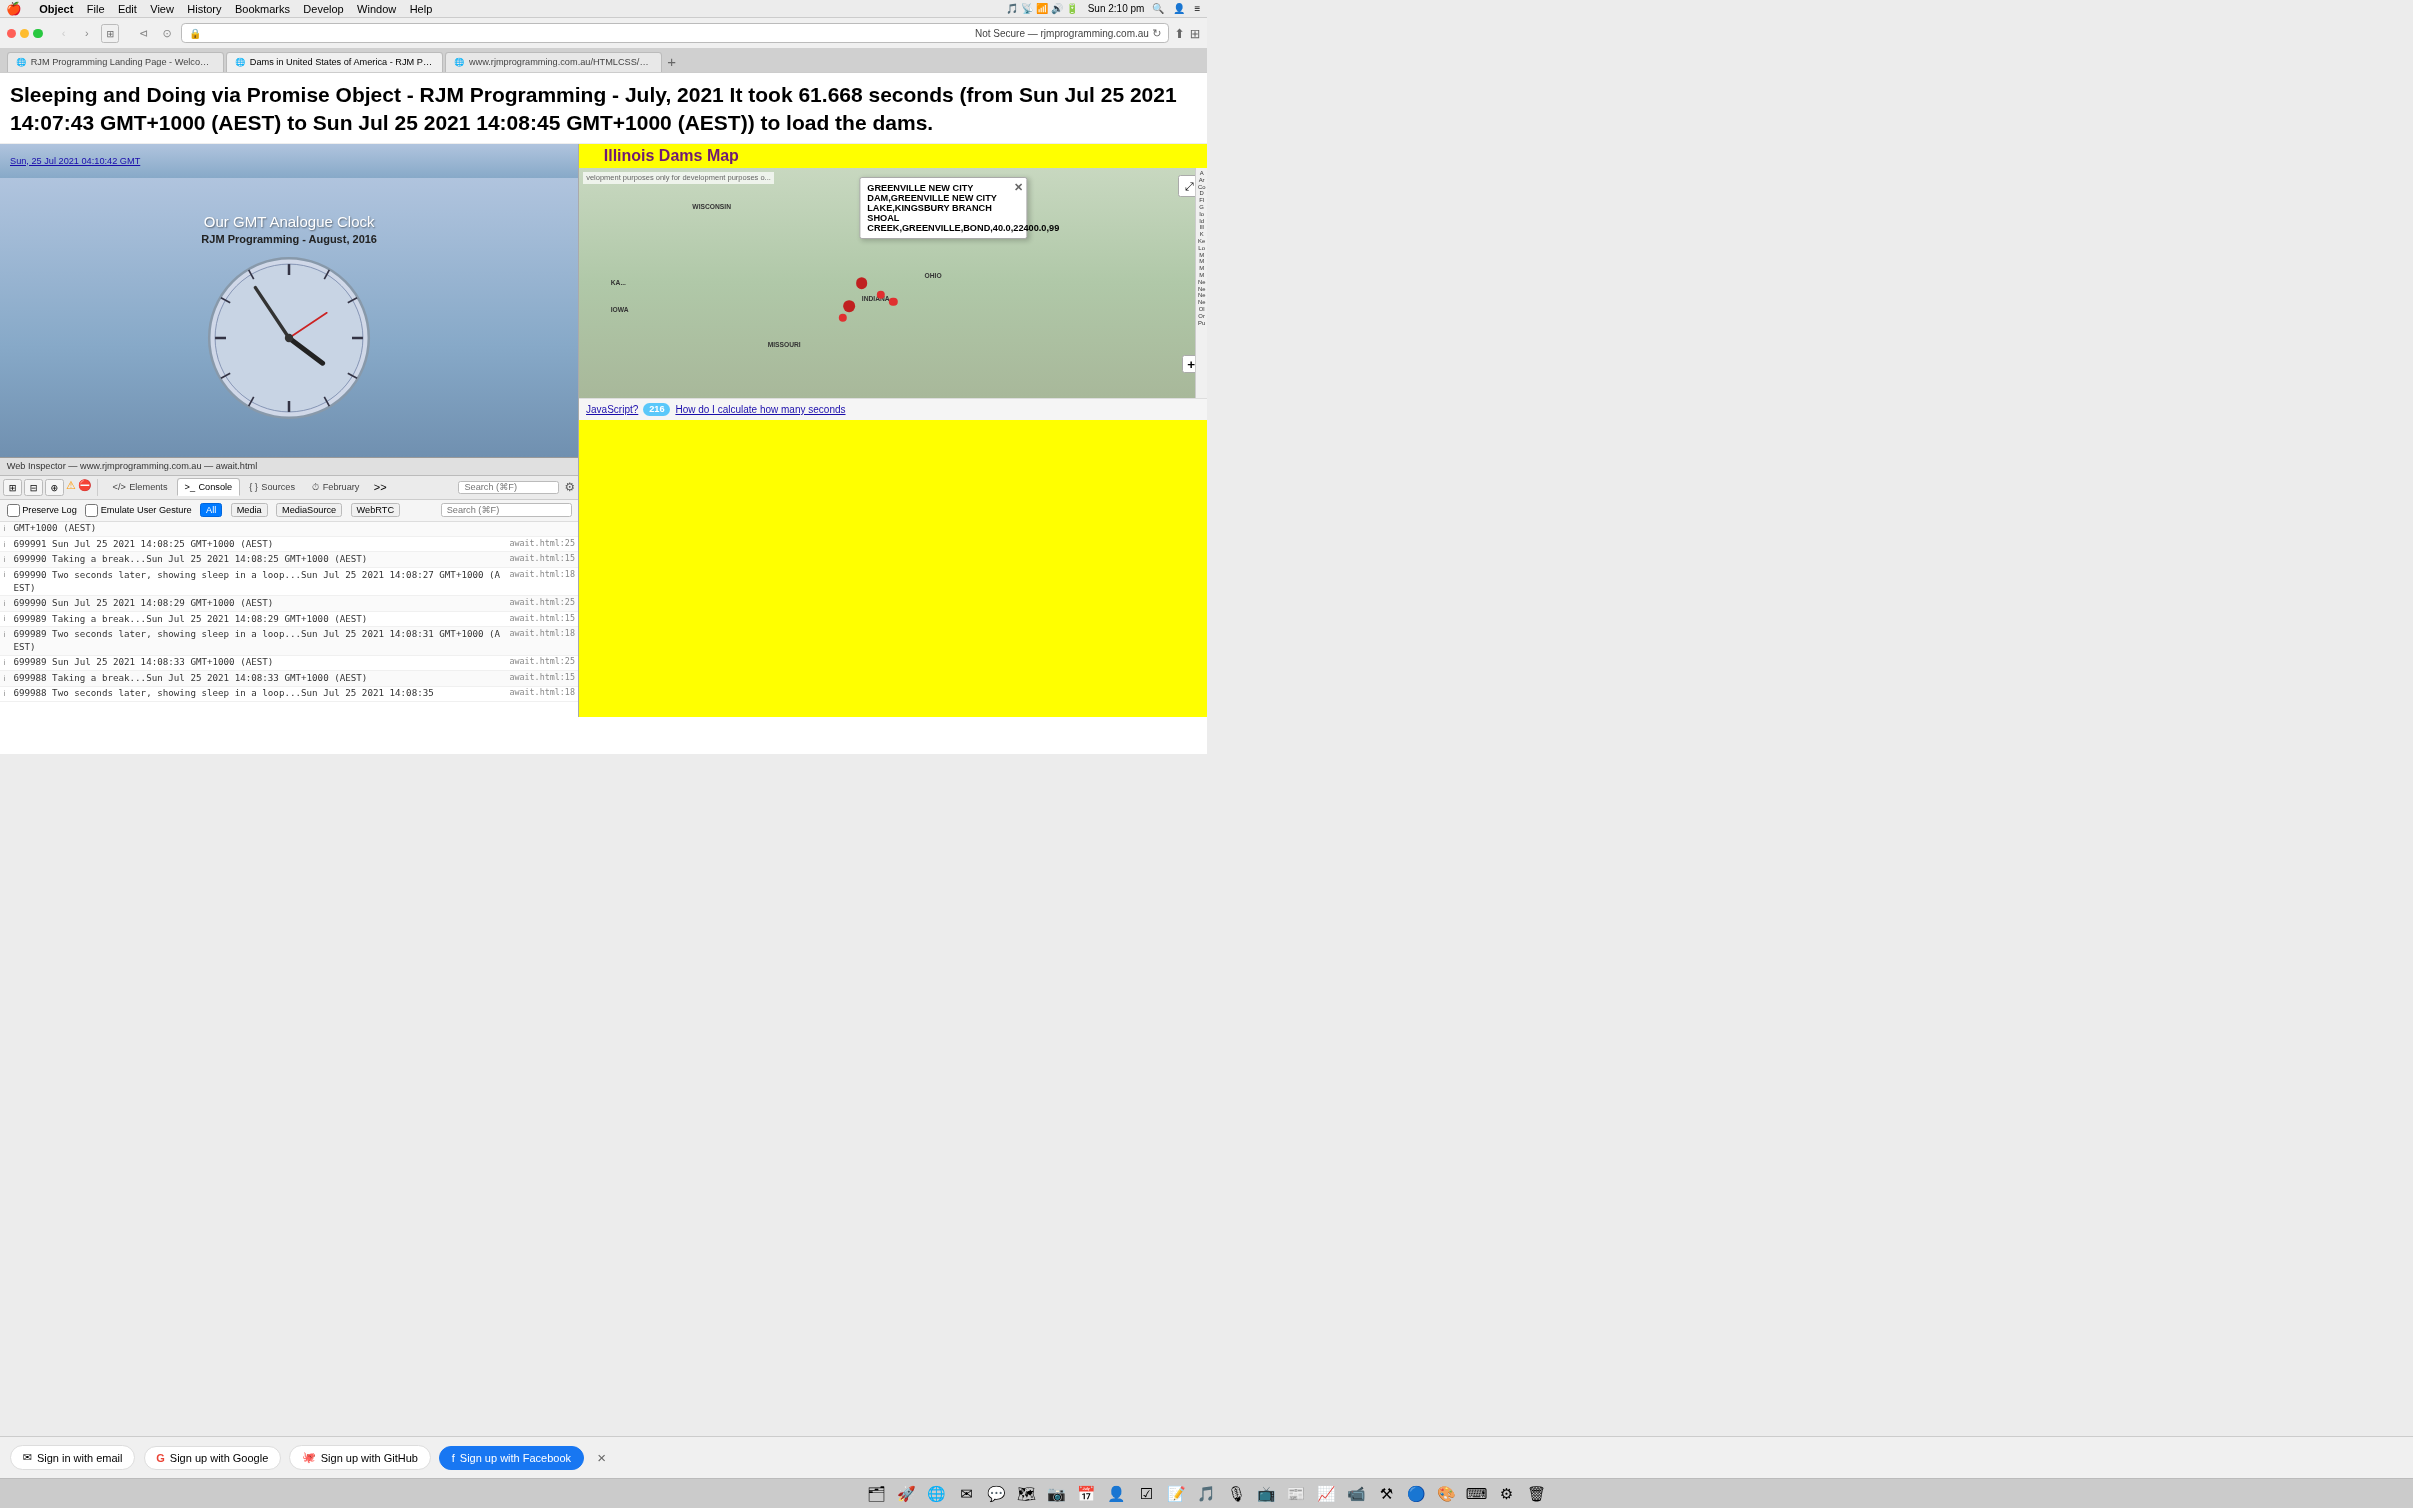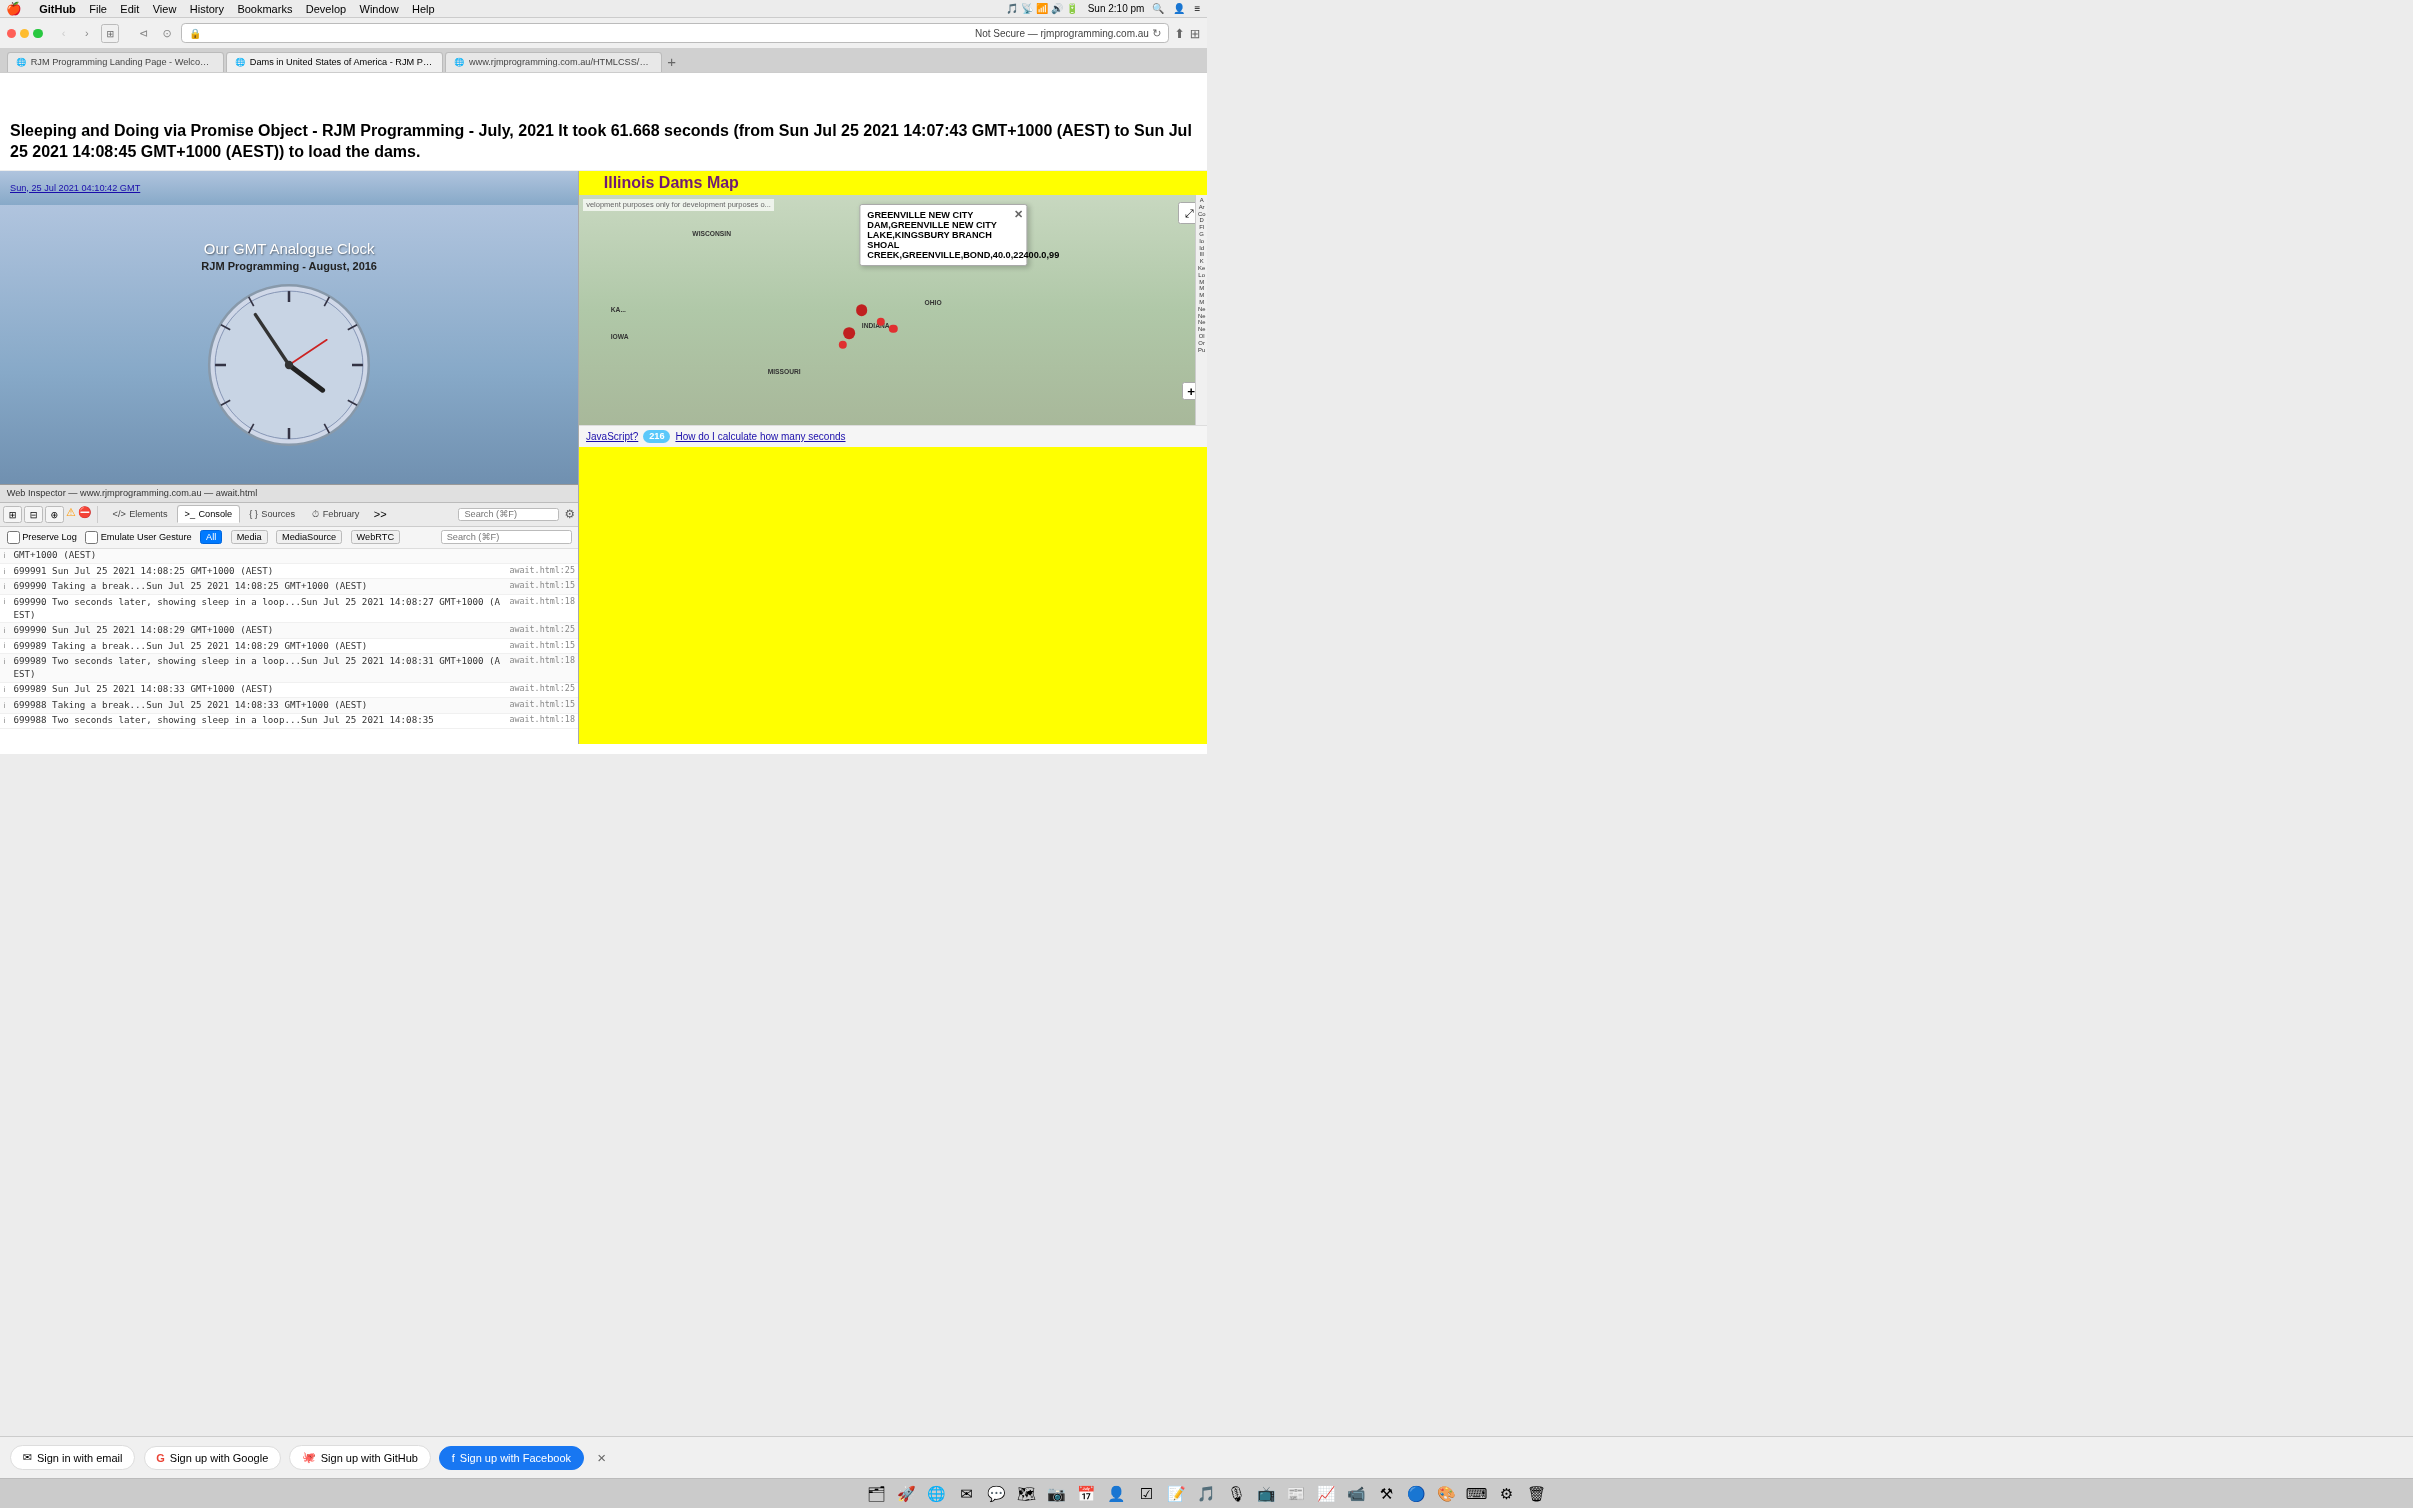--- a/index.html
+++ b/index.html
@@ -92,26 +92,25 @@
     
     .page-content {
       height: calc(754px - 18.4px - 30px - 23.5px);
       overflow: hidden;
       background: white;
     }
 
     
     .main-heading {
       padding: 8.4px 10px 6.7px;
-      font-size: 16px;
+      font-size: 21px;
       font-weight: 700;
       line-height: 1.3;
       color: #000;
       border-bottom: 0.8px solid #eee;
-      margin-top: 40px;
     }
 
     
     .split-view {
       display: flex;
       height: calc(100% - 109px);
     }
 
     
     .left-panel {
@@ -472,21 +471,21 @@
       font-size: 6.7px;
       font-weight: 700;
       color: #333;
     }
   </style>
 </head>
 <body>
 
 <div class="menubar">
   <span class="menubar-apple">🍎</span>
-  <span class="menubar-item bold">GitHub</span>
+  <span class="menubar-item bold">Object</span>
   <span class="menubar-item">File</span>
   <span class="menubar-item">Edit</span>
   <span class="menubar-item">View</span>
   <span class="menubar-item">History</span>
   <span class="menubar-item">Bookmarks</span>
   <span class="menubar-item">Develop</span>
   <span class="menubar-item">Window</span>
   <span class="menubar-item">Help</span>
   <div class="menubar-right">
     <span>🎵 📡 📶 🔊 🔋</span>

